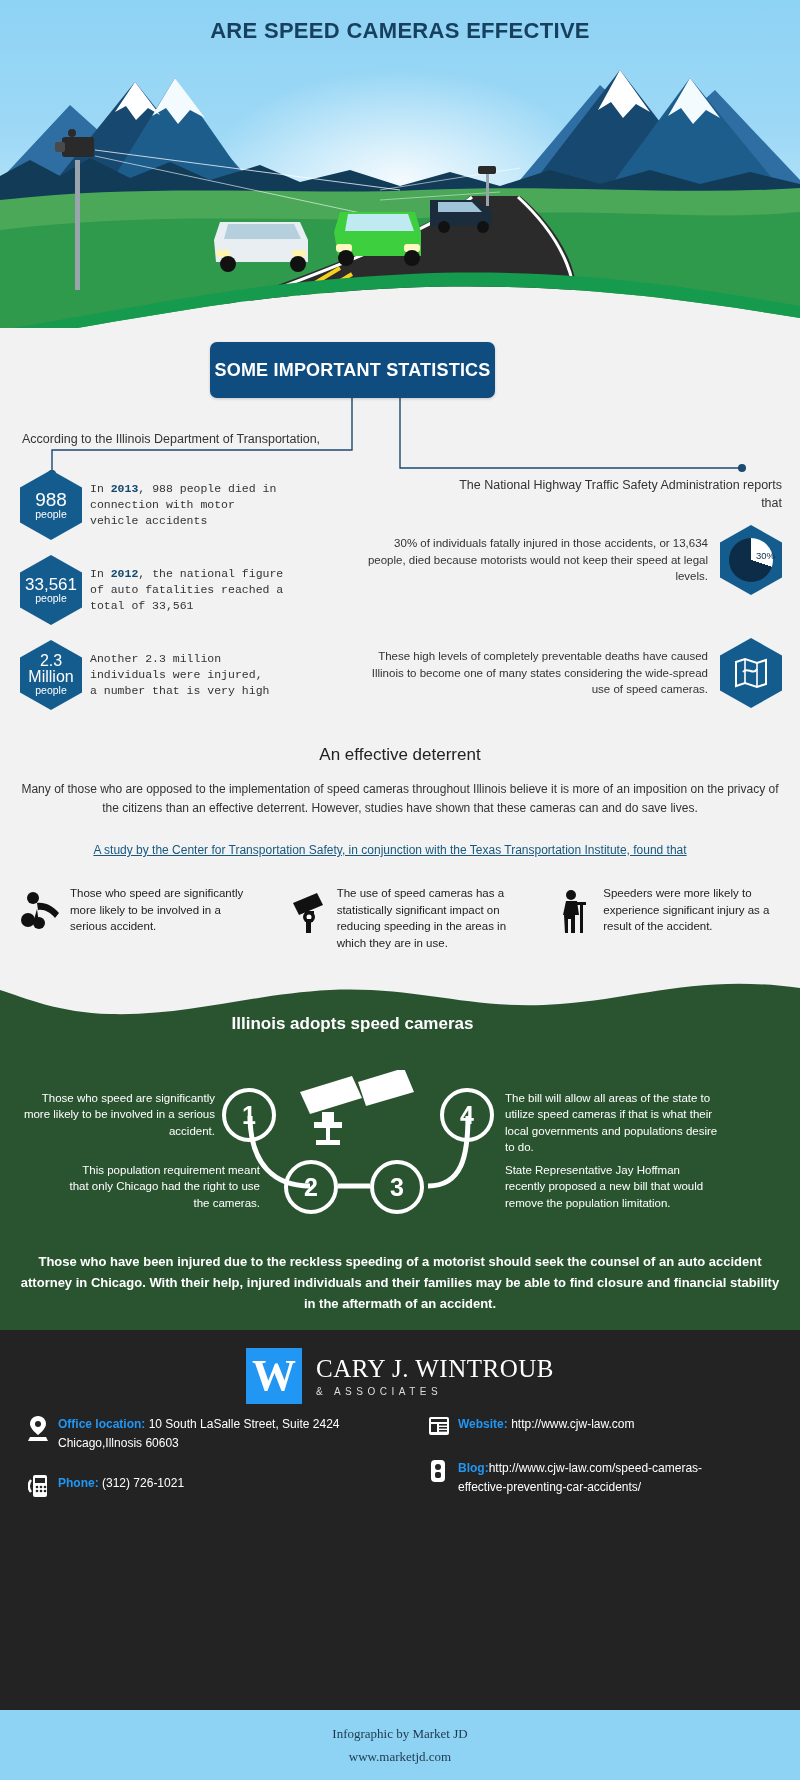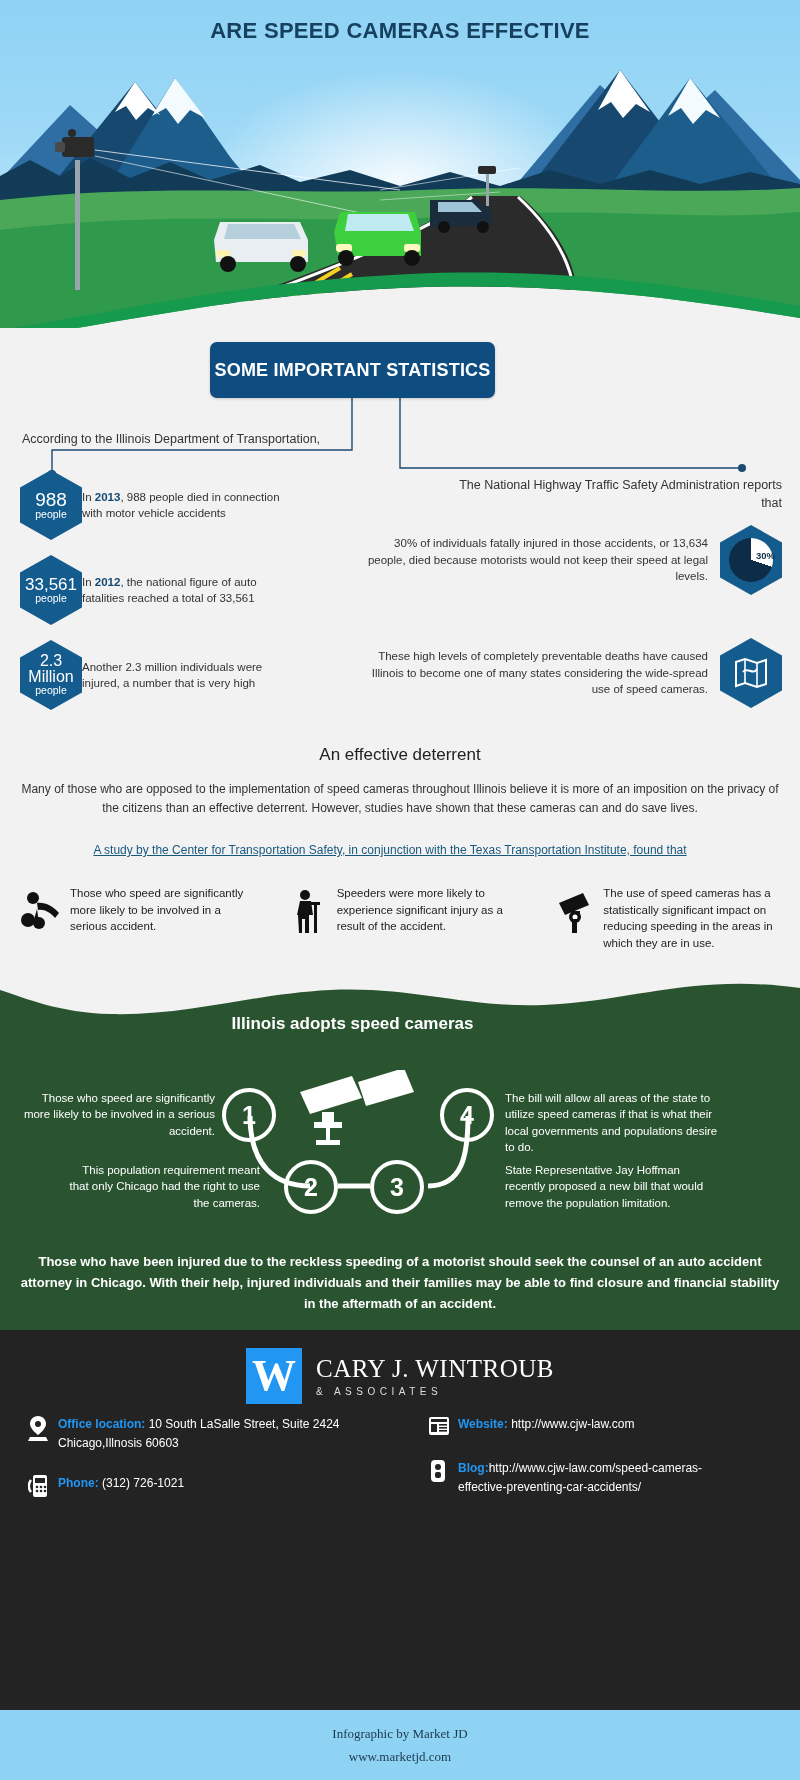--- a/index.html
+++ b/index.html
@@ -28,31 +28,31 @@
   .intro-right { position:absolute; right:18px; top:476px; width:330px; text-align:right;
                  font-size:12.5px; color:#333; line-height:1.45; }
   .hexrow { position:absolute; display:flex; align-items:center; }
   .hex { width:62px; height:70px; background:#145b8e; position:relative; flex:0 0 auto;
     clip-path:polygon(50% 0%, 100% 25%, 100% 75%, 50% 100%, 0% 75%, 0% 25%);
     display:flex; flex-direction:column; align-items:center; justify-content:center; color:#fff; }
   .hex .num  { font-size:19px; font-weight:normal; line-height:1; }
   .hex .num.small { font-size:17px; }
   .hex .num.two  { font-size:16px; }
   .hex .ppl  { font-size:10.5px; line-height:1.1; }
-  .hex-txt { font-size:11.5px; color:#333; line-height:1.42; margin-left:0; }
+  .hex-txt { font-size:11.5px; color:#333; line-height:1.42; margin-left:8px;font-family:Liberation Mono, monospace; }
   .hex-txt b { color:#13486f; }
   .right-item { position:absolute; display:flex; align-items:center; justify-content:flex-end; }
   .right-item .t { font-size:11.5px; color:#333; line-height:1.45; text-align:right; margin-right:12px; }
   
   .pie-hex { width:62px; height:70px; background:#145b8e; position:relative; flex:0 0 auto;
     clip-path:polygon(50% 0%, 100% 25%, 100% 75%, 50% 100%, 0% 75%, 0% 25%);
     display:flex; align-items:center; justify-content:center; }
   .pie { width:44px; height:44px; border-radius:50%; position:relative;
          background:conic-gradient(#fff 0deg 108deg, #0c2c47 108deg 360deg); }
-  .pie .lbl { position:absolute; right:-2px; top:12px; font-size:9.5px; font-weight:bold; color:#0c2c47; }
+  .pie .lbl { position:absolute; right:-2px; top:12px; font-size:9.5px; font-weight:normal; color:#0c2c47; }
   
   .deter-title { position:absolute; left:0; top:745px; width:800px; text-align:center;
                  font-size:17px; color:#222; }
   .deter-body { position:absolute; left:20px; top:780px; width:760px; text-align:center;
                 font-size:12px; color:#333; line-height:1.6; }
   .deter-link { position:absolute; left:0; top:843px; width:780px; text-align:center;
                 font-size:12px; color:#17587f; text-decoration:underline; }
   .threecol { position:absolute; left:0; top:885px; width:800px; display:flex; }
   .tc { width:33.33%; display:flex; padding:0 14px; }
   .tc .ico { width:56px; flex:0 0 auto; display:flex; align-items:flex-start; justify-content:center; padding-top:4px; }
@@ -229,40 +229,40 @@
           <path d="M18 14 C26 13 34 17 40 24 L36 29 C31 23 25 20 19 21 Z" fill="#111"></path>
           <path d="M18 20 L20 34 L14 34 Z" fill="#111"></path>
           <circle cx="9" cy="31" r="7" fill="#111"></circle>
           <circle cx="20" cy="34" r="6" fill="#111"></circle>
         </svg>
     </div>
     <div class="tx">Those who speed are significantly more likely to be involved in a serious accident.</div>
   </div>
   <div class="tc">
     <div class="ico">
-      <svg width="34" height="46" viewBox="0 0 34 46">
-          <circle cx="13" cy="6" r="5" fill="#111"></circle>
-          <path d="M8 12 L19 12 L21 26 L17 26 L17 44 L13 44 L13 30 L10 30 L10 44 L7 44 L6 26 L5 26 Z" fill="#111"></path>
-          <rect x="22" y="14" width="3" height="30" fill="#111"></rect>
-          <rect x="19" y="13" width="9" height="3" fill="#111"></rect>
-        </svg>
-    </div>
-    <div class="tx">Speeders were more likely to experience significant injury as a result of the accident.</div>
-  </div>
-  <div class="tc">
-    <div class="ico">
       <svg width="44" height="46" viewBox="0 0 44 46">
           <path d="M6 14 L30 4 L36 16 L12 26 Z" fill="#111"></path>
           <rect x="18" y="22" width="9" height="8" fill="#111"></rect>
           <circle cx="22" cy="28" r="6" fill="#111"></circle>
           <circle cx="22" cy="28" r="2.5" fill="#fff"></circle>
           <rect x="19" y="30" width="5" height="14" fill="#111"></rect>
         </svg>
     </div>
     <div class="tx">The use of speed cameras has a statistically significant impact on reducing speeding in the areas in which they are in use.</div>
+  </div>
+  <div class="tc">
+    <div class="ico">
+      <svg width="34" height="46" viewBox="0 0 34 46">
+          <circle cx="13" cy="6" r="5" fill="#111"></circle>
+          <path d="M8 12 L19 12 L21 26 L17 26 L17 44 L13 44 L13 30 L10 30 L10 44 L7 44 L6 26 L5 26 Z" fill="#111"></path>
+          <rect x="22" y="14" width="3" height="30" fill="#111"></rect>
+          <rect x="19" y="13" width="9" height="3" fill="#111"></rect>
+        </svg>
+    </div>
+    <div class="tx">Speeders were more likely to experience significant injury as a result of the accident.</div>
   </div>
 </div>
 
 <div class="green">
   <svg width="800" height="60" viewBox="0 0 800 60" style="position:absolute;left:0;top:0;">
     <path d="M0 0 L800 0 L800 20 C700 6 640 30 560 36 C470 43 420 18 330 22 C250 26 190 48 110 46 C60 45 25 30 0 22 Z" fill="#f2f2f2"></path>
   </svg>
 </div>
 <div class="green-head">Illinois adopts speed cameras</div>
 

